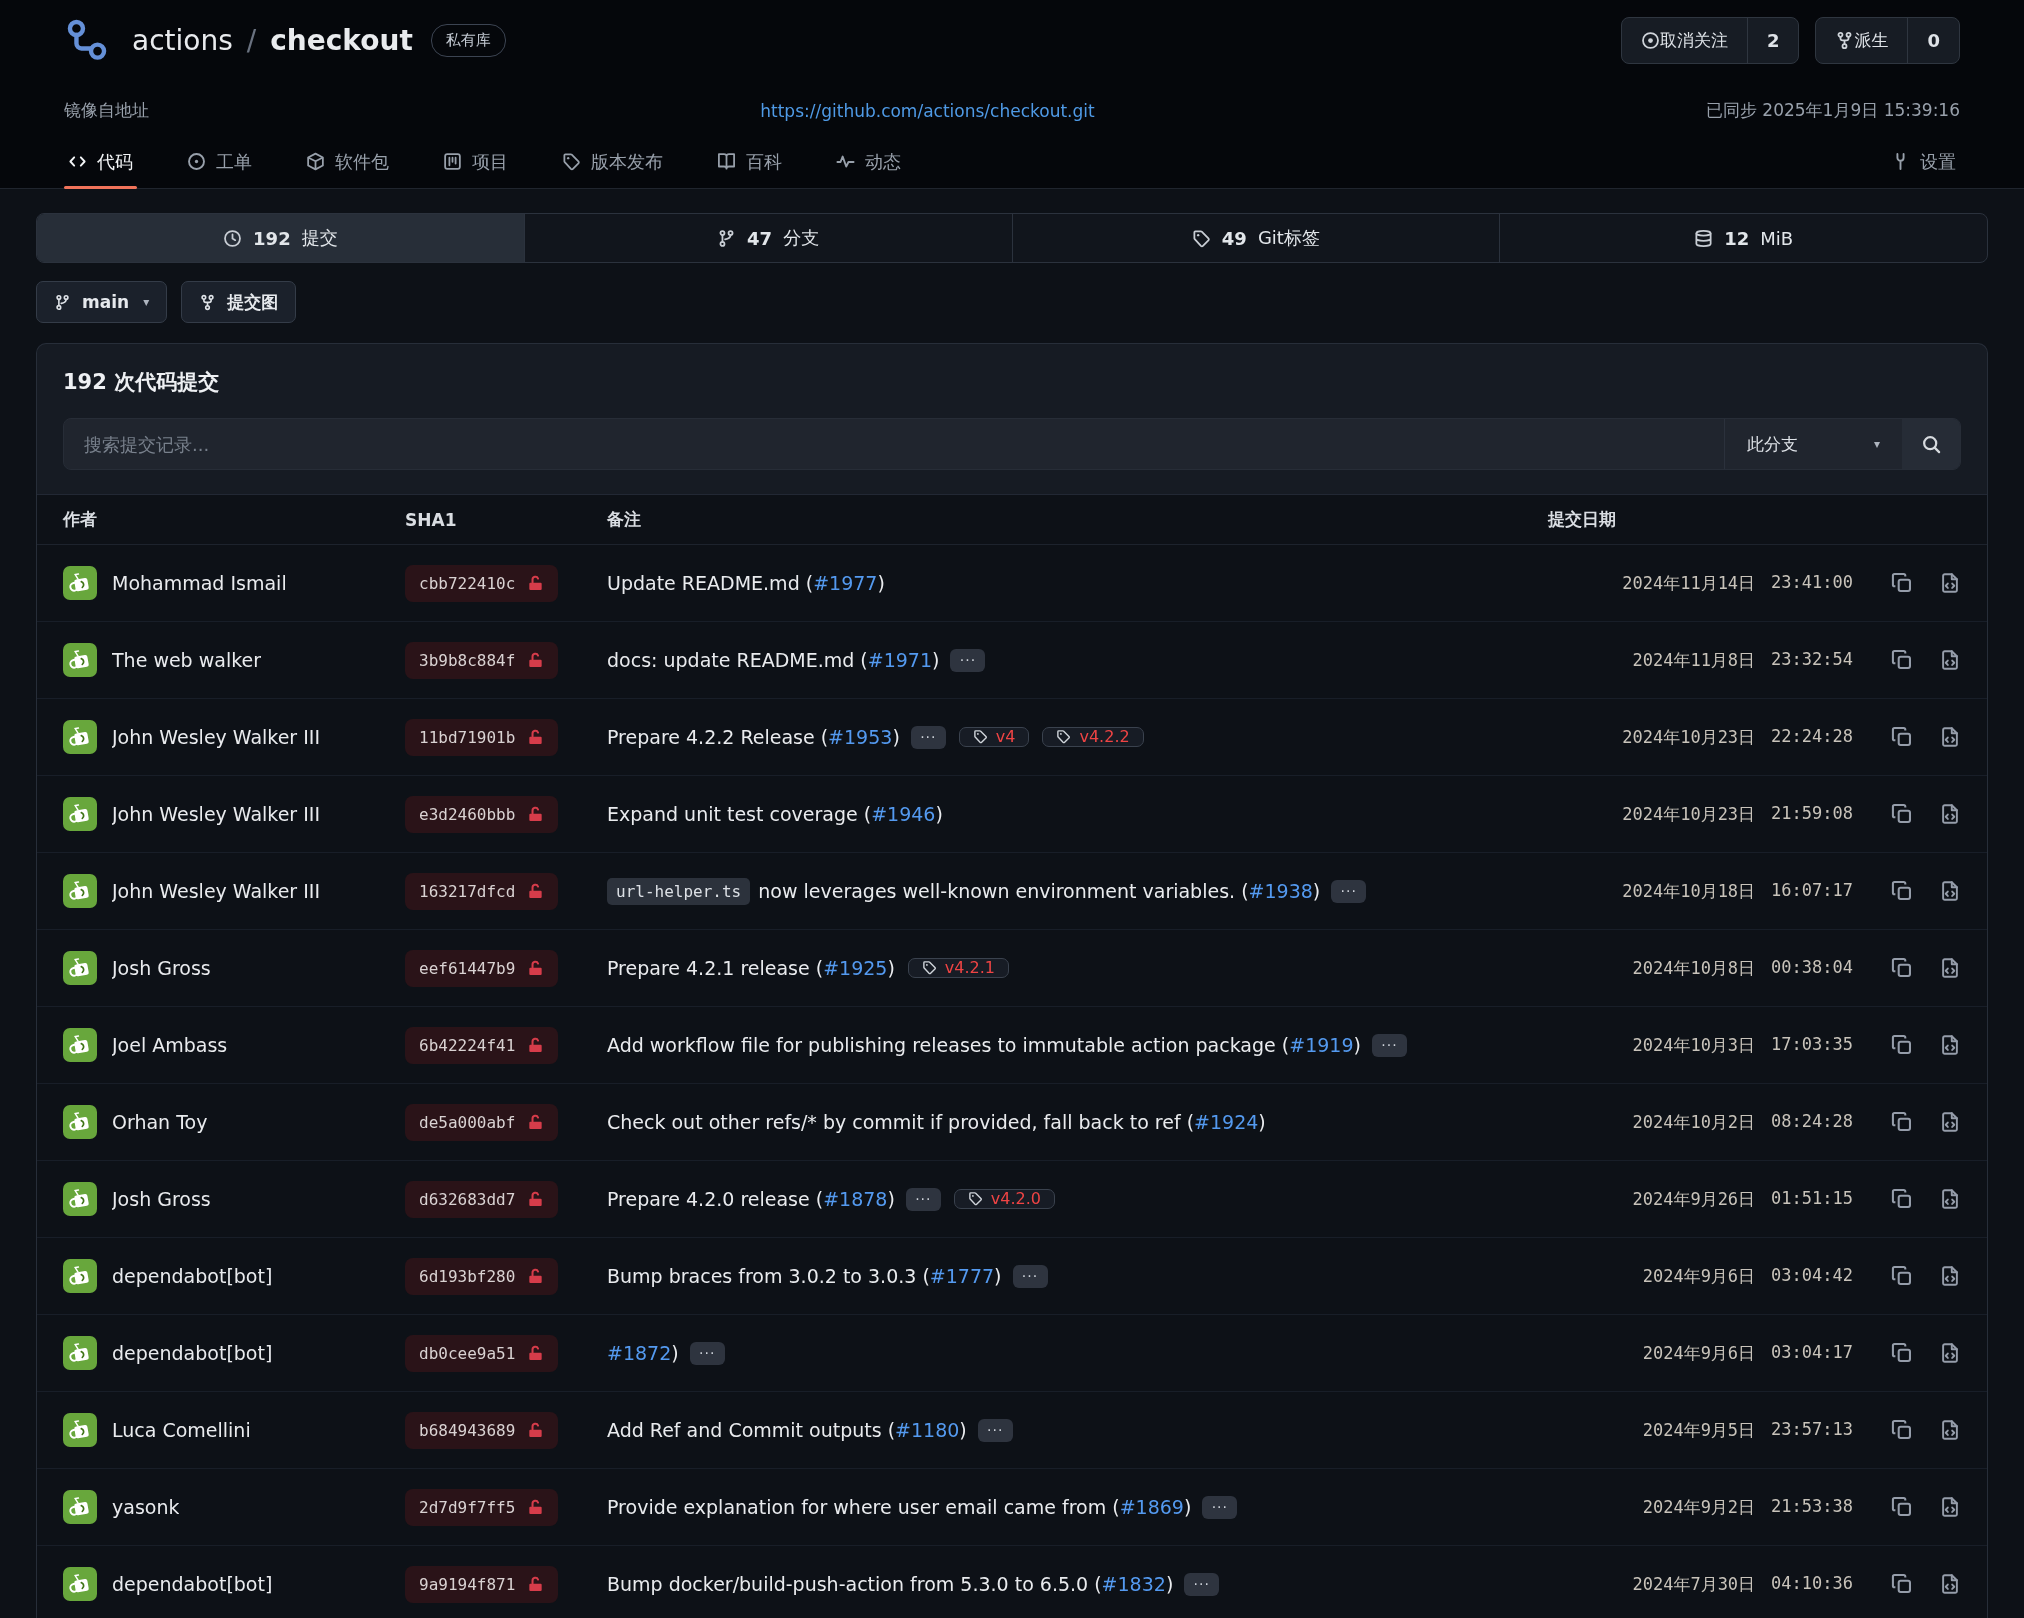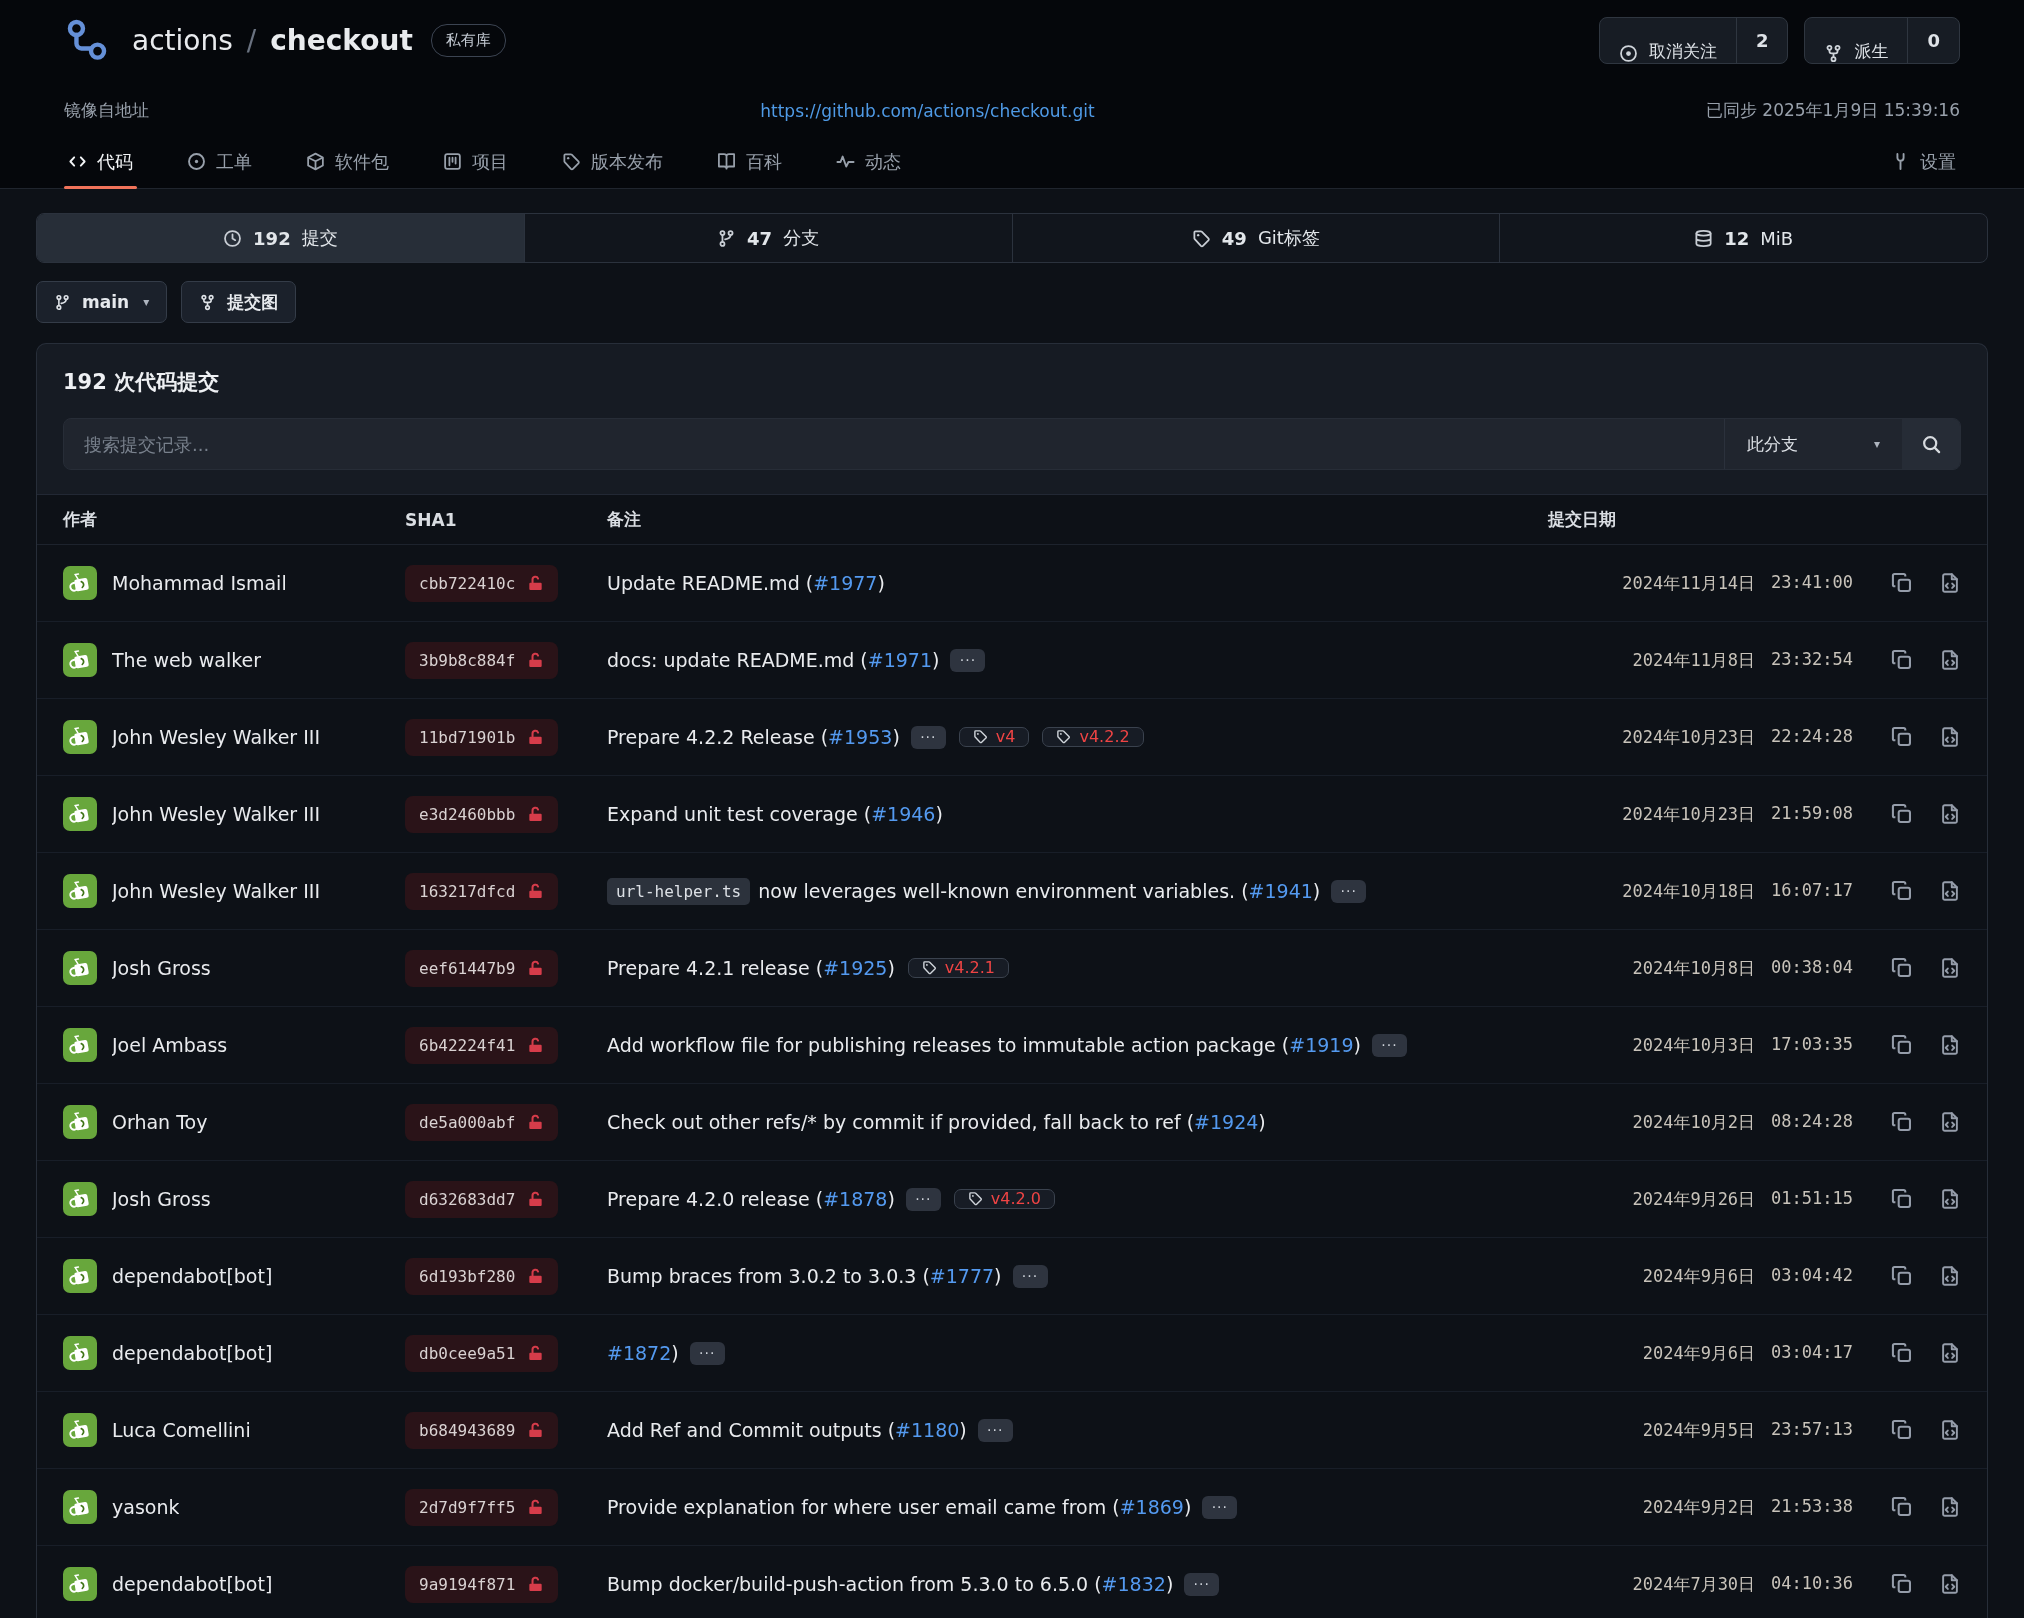--- a/index.html
+++ b/index.html
@@ -18,21 +18,21 @@
   .top-header { padding:14px 64px 0; background:#05070b; flex:none; }
   .header-row1 { display:flex; align-items:center; height:52px; }
   .logo { width:46px; height:46px; color:#6590d8; display:flex; align-items:center; }
   .repo-title { margin-left:22px; font-size:28px; display:flex; align-items:center; gap:14px; }
   .owner-link { color:#e9ebee; }
   .title-slash { color:#6a7280; }
   .repo-link { font-weight:700; }
   .visibility-badge { margin-left:18px; border:1px solid #3c4452; border-radius:16px; padding:6px 14px; font-size:15px; color:#c3c9d2; }
   .header-actions { margin-left:auto; display:flex; gap:16px; }
   .compound-btn { display:flex; align-items:stretch; background:#171c24; border:1px solid #2f3640; border-radius:8px; height:47px; font-size:17px; color:#dfe3e8; overflow:hidden; }
-  .cb-main { display:flex; align-items:flex-end; gap:11px; padding:0 19px; }
+  .cb-main { display:flex; align-items:center; padding:0 19px; }
   .cb-count { display:flex; align-items:center; padding:0 19px; border-left:1px solid #2f3640; font-weight:700; font-size:18px; }
   .compound-btn .ico { width:19px; height:19px; color:#cfd4da; }
 
   .mirror-line { margin-top:33px; font-size:17px; color:#98a0ab; display:flex; align-items:center;justify-content:space-between; }
   .mirror-url { color:#4f9ae6; }
 
   .tabs-outer { border-bottom:1px solid #20252e; padding:0 64px; margin-top:13px; }
   .tabs-row { display:flex; align-items:stretch; gap:46px; height:53px; }
   .tab { display:flex; align-items:center; gap:10px; color:#98a0ab; font-size:18px; position:relative; padding:0 4px; }
   .tab .ico { width:19px; height:19px; }
@@ -522,21 +522,21 @@
       <a class="sha-badge">
         <span class="sha">163217dfcd</span>
         <svg class="ico lock">
                   <use href="#i-unlock"></use>
                 </svg>
       </a>
     </div>
     <div class="col-msg">
       <code class="msg-code">url-helper.ts</code>
               <a class="msg-text"> now leverages well-known environment variables. (</a>
-              <a class="issue-link">#1941</a>
+              <a class="issue-link">#1938</a>
               <a class="msg-text">)</a>
       <button class="more-chip">···</button>
 
     </div>
     <div class="col-date">
       <span class="c-date">2024年10月18日</span>
       <span class="c-time">16:07:17</span>
     </div>
     <div class="col-actions">
       <button class="icon-btn"><svg class="ico">

